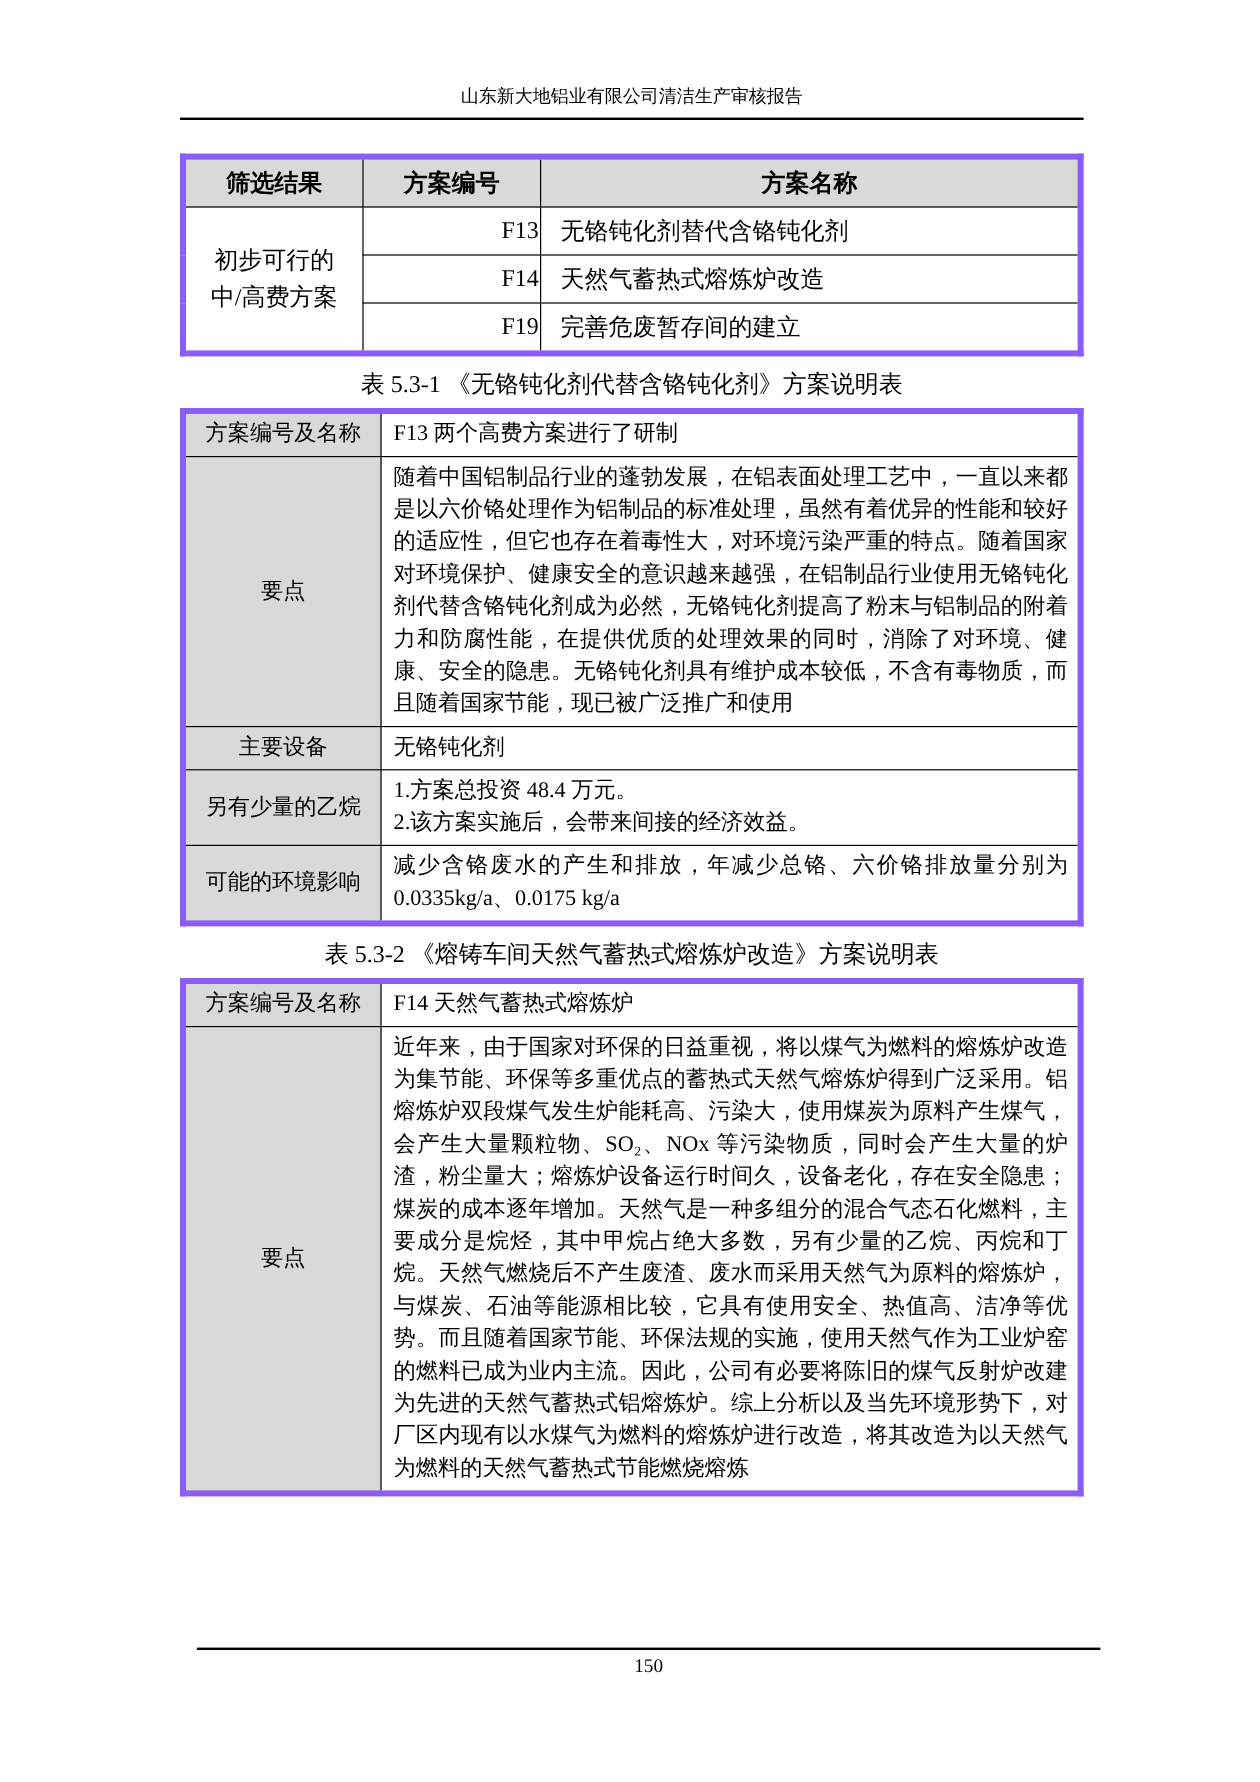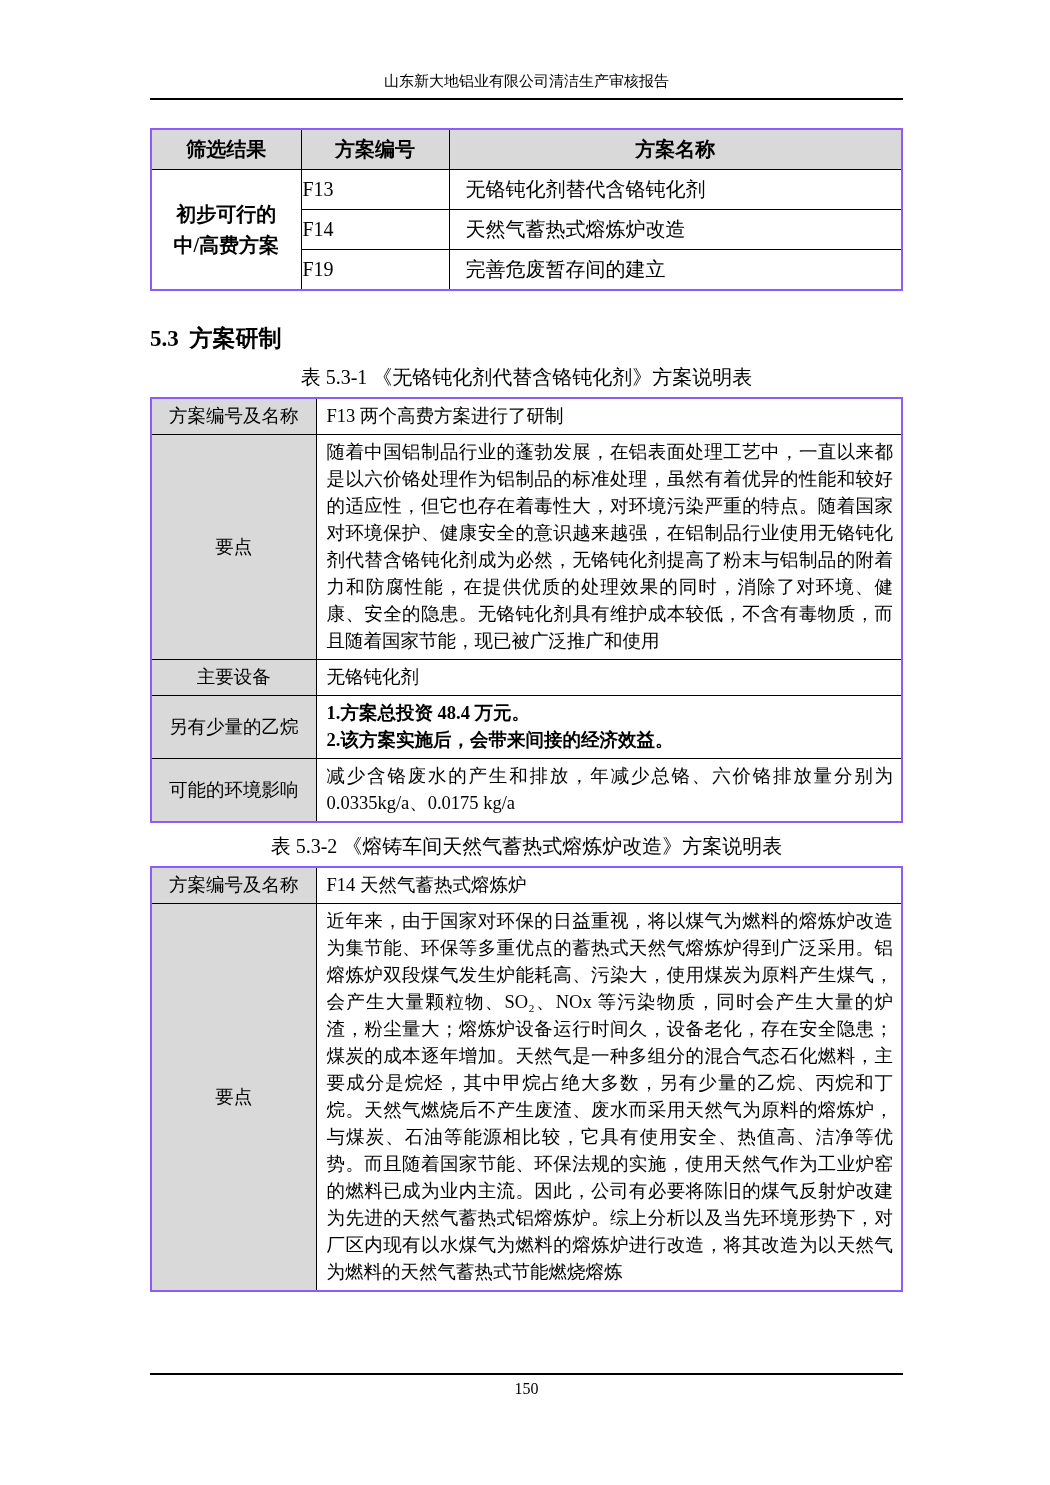--- a/index.html
+++ b/index.html
@@ -18,45 +18,45 @@
     padding-top:70px;
     text-align:center;
     font-size:15px;
     line-height:22px;
     border-bottom:2px solid #000;
     padding-bottom:6px;
   }
 
   
   table{border-collapse:collapse;table-layout:fixed;width:753px;background:#fff;}
-  table.tbl{border:2px solid #8b5cf6;}
+  table.tbl{border:5px solid #8b5cf6;}
   .tbl th,.tbl td{border:1.5px solid #000;}
 
   
   .screen-tbl{margin-top:28px;}
   .screen-tbl th{
     background:#d9d9d9;
     font-weight:bold;
     font-size:20px;
     height:37px;
     text-align:center;
     vertical-align:middle;
   }
   .screen-tbl td{
     font-size:20px;
     height:37px;
     vertical-align:middle;
   }
-  .screen-tbl td.code{text-align:left;}
+  .screen-tbl td.code{text-align:right;}
   .screen-tbl td.name{text-align:left;padding-left:16px;}
   .screen-tbl td.group{
     text-align:center;
     line-height:31px;
   }
-  .preline{white-space:pre-line;font-weight:bold;}
+  .preline{white-space:pre-line;}
 
   
   .sec-heading{
     margin:32px 0 0 0;
     font-size:23px;
     font-weight:bold;
     word-spacing:5px;
   }
 
   
@@ -92,21 +92,21 @@
   .spec-tbl td.val{
     text-align:justify;
     padding:4px 8px 4px 10px;
   }
   .spec-tbl td.val.left{text-align:left;}
 
   
   .footer{
     position:absolute;
     top:1373px;
-    left:150px;
+    left:164px;
     width:753px;
     border-top:2px solid #000;
     text-align:center;
   }
   .page-num{
     padding-top:5px;
     font-size:16px;
   }
 </style>
 </head>
@@ -143,21 +143,20 @@
           <td class="code">F14</td>
           <td class="name">天然气蓄热式熔炼炉改造</td>
         </tr>
         <tr>
           <td class="code">F19</td>
           <td class="name">完善危废暂存间的建立</td>
         </tr>
       </tbody>
     </table>
 
-    <h2 class="sec-heading">5.3 方案研制</h2>
 
 
     <div class="caption">表 5.3-1 《无铬钝化剂代替含铬钝化剂》方案说明表</div>
 
     <table class="tbl spec-tbl">
       <colgroup>
           <col style="width:165px">
           <col>
         </colgroup>
       <tbody>

